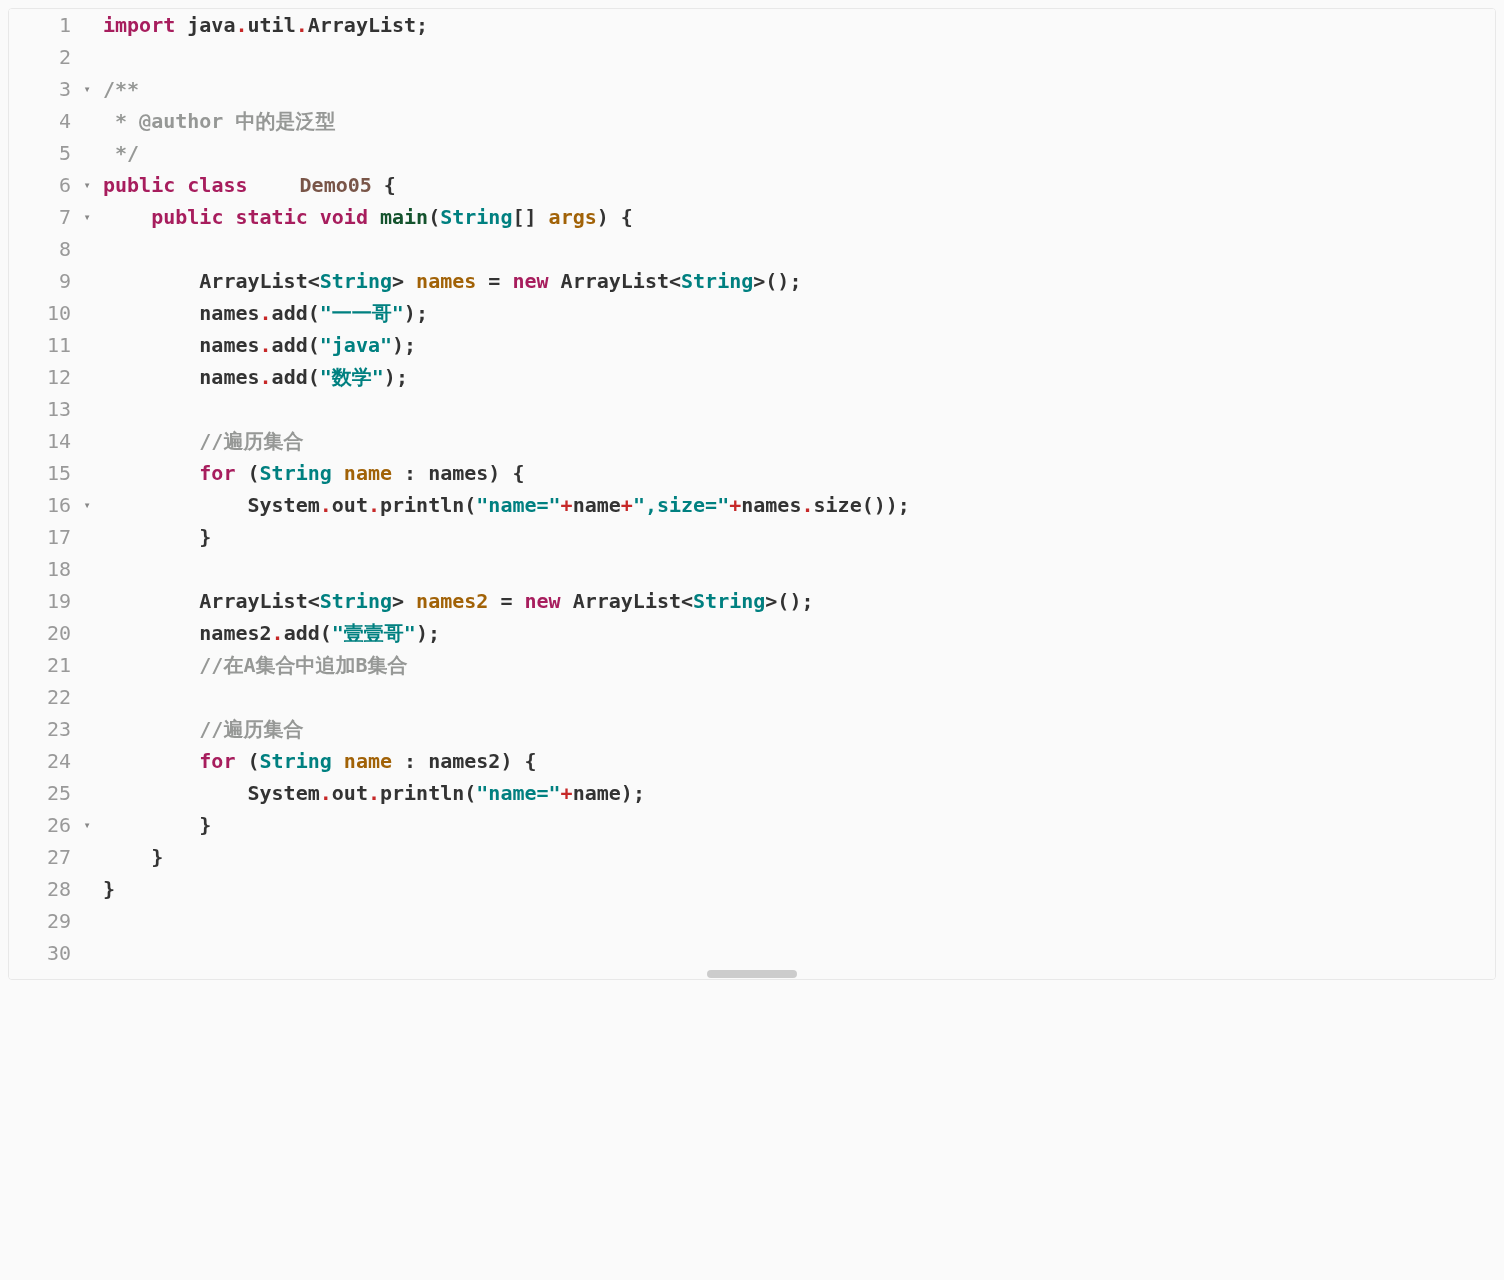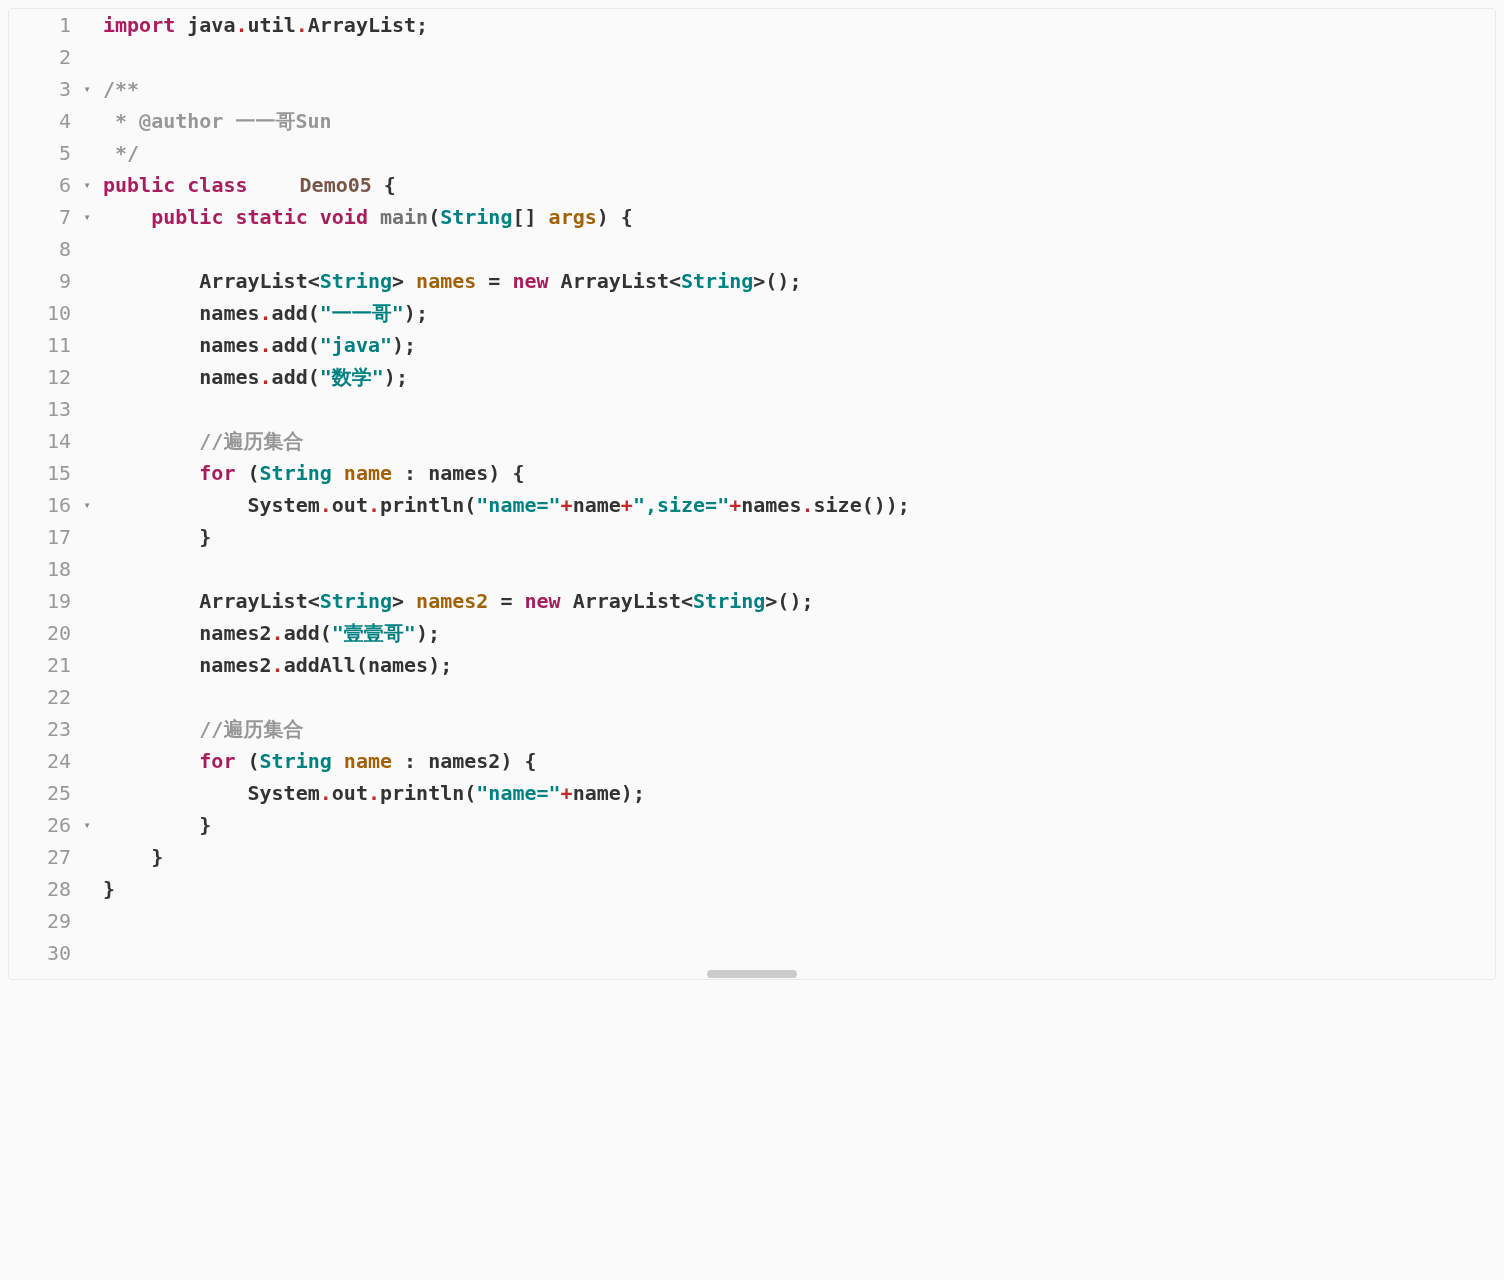--- a/index.html
+++ b/index.html
@@ -57,21 +57,21 @@
       line-height: 32px;
     }
     .fold-marker {
       height: 32px;
       line-height: 32px;
       font-size: 12px;
       text-align: center;
     }
     .keyword { color: #a71d5d; }
     .class-name { color: #795548; padding-left: 40px; }
-    .method-name { color: #737373; }
+    .method-name { color: #14532d; }
     .type { color: #008080; }
     .string { color: #008080; }
     .comment { color: #969896; }
     .punct { color: #c62828; }
     .plain { color: #333; }
     .var-name { color: #a16207; }
     .scrollbar-bottom {
       height: 10px;
       background: #fafafa;
       display: flex;
@@ -151,38 +151,38 @@
       <div class="fold-marker">▾</div>
       <div class="fold-marker"></div>
       <div class="fold-marker"></div>
       <div class="fold-marker"></div>
       <div class="fold-marker"></div>
     </div>
     <div class="code-content">
       <div class="line"><span class="keyword">import</span><span class="plain"> java</span><span class="punct">.</span><span class="plain">util</span><span class="punct">.</span><span class="plain">ArrayList</span><span class="plain">;</span></div>
       <div class="line"></div>
       <div class="line"><span class="comment">/**</span></div>
-      <div class="line"><span class="comment"> * @author 一一哥Sun</span></div>
+      <div class="line"><span class="comment"> * @author 中的是泛型</span></div>
       <div class="line"><span class="comment"> */</span></div>
       <div class="line"><span class="keyword">public</span><span class="plain"> </span><span class="keyword">class</span><span class="plain"> </span><span class="class-name">Demo05</span><span class="plain"> {</span></div>
       <div class="line"><span class="plain">    </span><span class="keyword">public</span><span class="plain"> </span><span class="keyword">static</span><span class="plain"> </span><span class="keyword">void</span><span class="plain"> </span><span class="method-name">main</span><span class="plain">(</span><span class="type">String</span><span class="plain">[]</span><span class="var-name"> args</span><span class="plain">)</span><span class="plain"> {</span></div>
       <div class="line"><span class="plain">        </span></div>
       <div class="line"><span class="plain">        </span><span class="plain">ArrayList</span><span class="plain">&lt;</span><span class="type">String</span><span class="plain">&gt;</span><span class="var-name"> names</span><span class="plain"> = </span><span class="keyword">new</span><span class="plain"> ArrayList</span><span class="plain">&lt;</span><span class="type">String</span><span class="plain">&gt;</span><span class="plain">()</span><span class="plain">;</span></div>
       <div class="line"><span class="plain">        </span><span class="plain">names</span><span class="punct">.</span><span class="plain">add</span><span class="plain">(</span><span class="string">"一一哥"</span><span class="plain">)</span><span class="plain">;</span></div>
       <div class="line"><span class="plain">        </span><span class="plain">names</span><span class="punct">.</span><span class="plain">add</span><span class="plain">(</span><span class="string">"java"</span><span class="plain">)</span><span class="plain">;</span></div>
       <div class="line"><span class="plain">        </span><span class="plain">names</span><span class="punct">.</span><span class="plain">add</span><span class="plain">(</span><span class="string">"数学"</span><span class="plain">)</span><span class="plain">;</span></div>
       <div class="line"></div>
       <div class="line"><span class="plain">        </span><span class="comment">//遍历集合</span></div>
       <div class="line"><span class="plain">        </span><span class="keyword">for</span><span class="plain"> (</span><span class="type">String</span><span class="var-name"> name</span><span class="plain"> : </span><span class="plain">names</span><span class="plain">)</span><span class="plain"> {</span></div>
       <div class="line"><span class="plain">            </span><span class="plain">System</span><span class="punct">.</span><span class="plain">out</span><span class="punct">.</span><span class="plain">println</span><span class="plain">(</span><span class="string">"name="</span><span class="punct">+</span><span class="plain">name</span><span class="punct">+</span><span class="string">",size="</span><span class="punct">+</span><span class="plain">names</span><span class="punct">.</span><span class="plain">size</span><span class="plain">()</span><span class="plain">)</span><span class="plain">;</span></div>
       <div class="line"><span class="plain">        </span><span class="plain">}</span></div>
       <div class="line"></div>
       <div class="line"><span class="plain">        </span><span class="plain">ArrayList</span><span class="plain">&lt;</span><span class="type">String</span><span class="plain">&gt;</span><span class="var-name"> names2</span><span class="plain"> = </span><span class="keyword">new</span><span class="plain"> ArrayList</span><span class="plain">&lt;</span><span class="type">String</span><span class="plain">&gt;</span><span class="plain">()</span><span class="plain">;</span></div>
       <div class="line"><span class="plain">        </span><span class="plain">names2</span><span class="punct">.</span><span class="plain">add</span><span class="plain">(</span><span class="string">"壹壹哥"</span><span class="plain">)</span><span class="plain">;</span></div>
-      <div class="line"><span class="plain">        </span><span class="plain">names2</span><span class="punct">.</span><span class="plain">addAll</span><span class="plain">(</span><span class="plain">names</span><span class="plain">)</span><span class="plain">;</span></div>
+      <div class="line"><span class="plain">        </span><span class="comment">//在A集合中追加B集合</span></div>
       <div class="line"></div>
       <div class="line"><span class="plain">        </span><span class="comment">//遍历集合</span></div>
       <div class="line"><span class="plain">        </span><span class="keyword">for</span><span class="plain"> (</span><span class="type">String</span><span class="var-name"> name</span><span class="plain"> : </span><span class="plain">names2</span><span class="plain">)</span><span class="plain"> {</span></div>
       <div class="line"><span class="plain">            </span><span class="plain">System</span><span class="punct">.</span><span class="plain">out</span><span class="punct">.</span><span class="plain">println</span><span class="plain">(</span><span class="string">"name="</span><span class="punct">+</span><span class="plain">name</span><span class="plain">)</span><span class="plain">;</span></div>
       <div class="line"><span class="plain">        </span><span class="plain">}</span></div>
       <div class="line"><span class="plain">    </span><span class="plain">}</span></div>
       <div class="line"><span class="plain">}</span></div>
     </div>
   </div>
   <div class="scrollbar-bottom">

